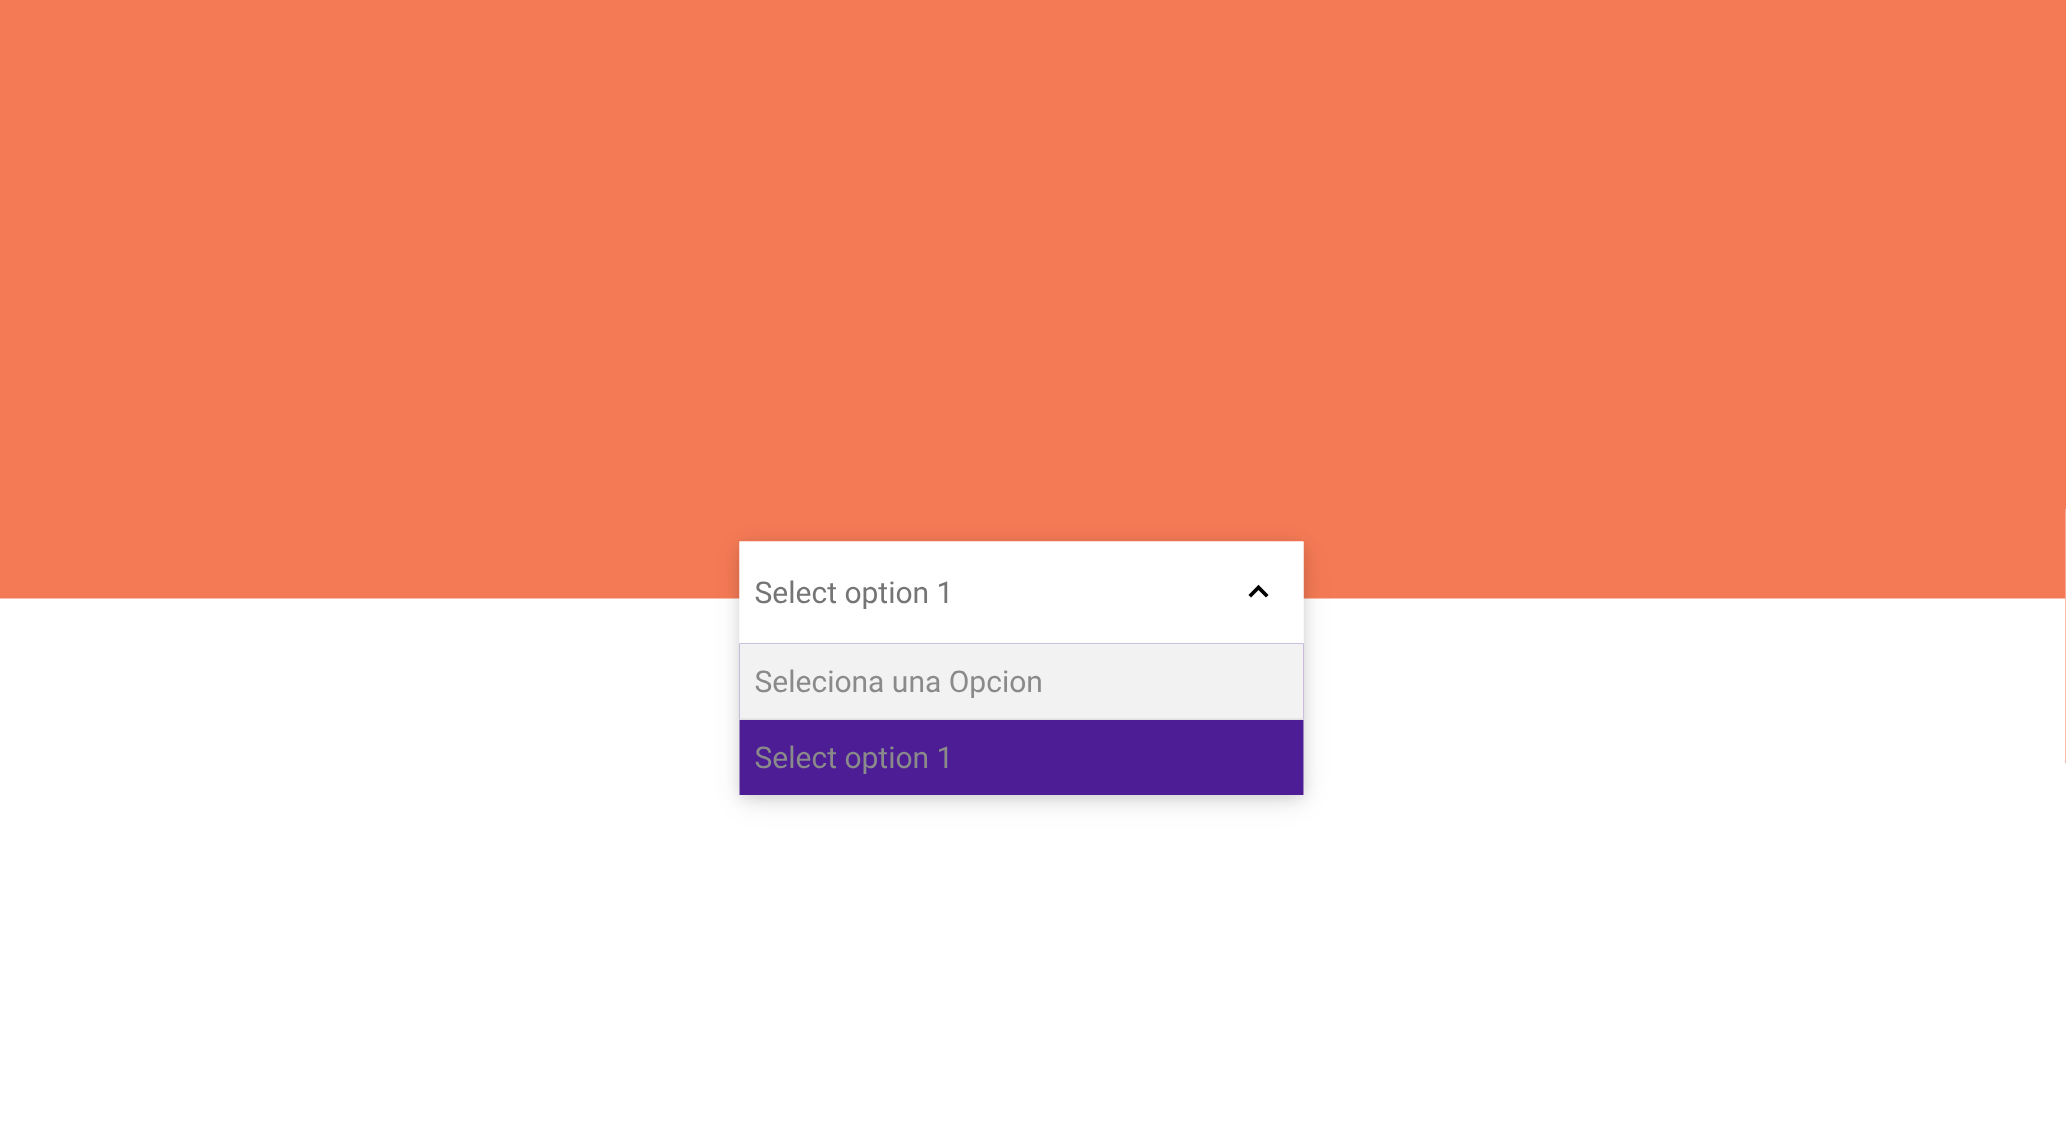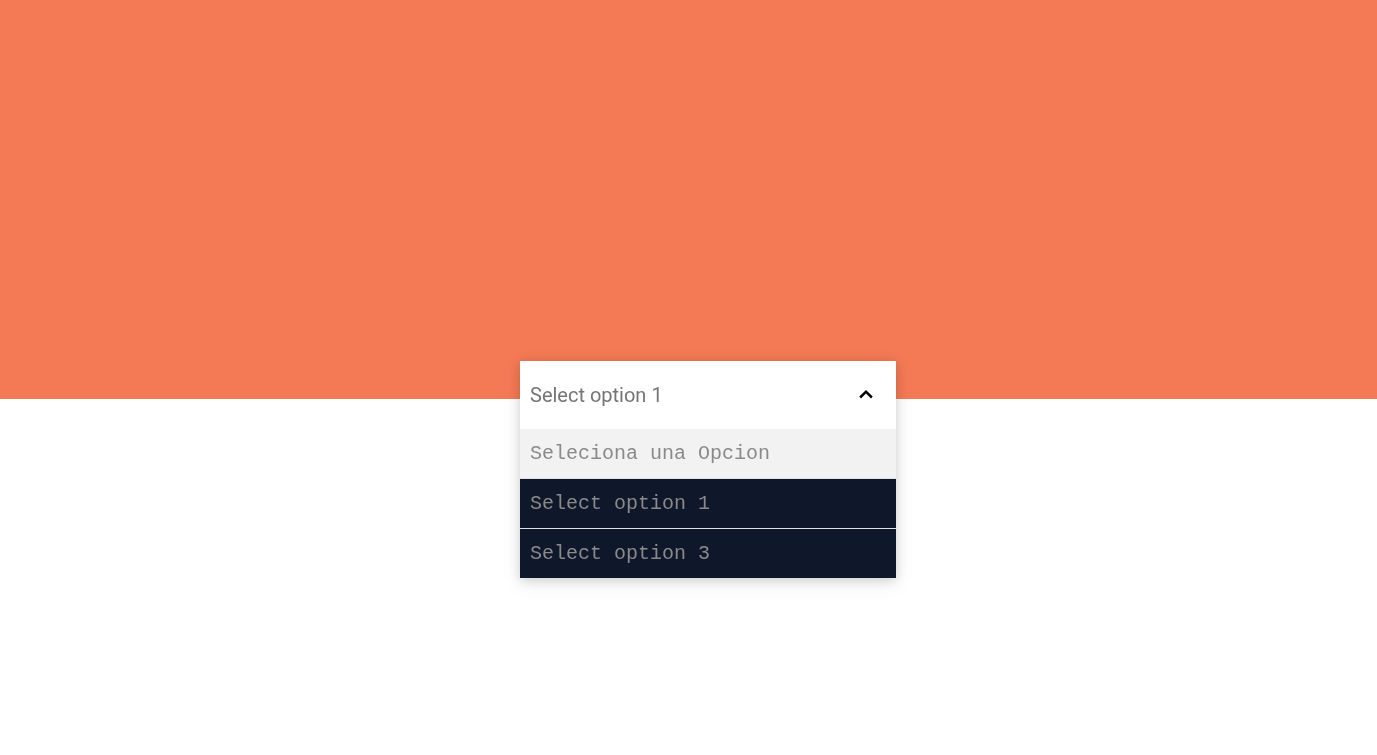--- a/index.html
+++ b/index.html
@@ -14,21 +14,21 @@
       height: 755px;
       position: relative;
     }
     .hero {
       width: 100%;
       height: 399px;
       background: #f47a55;
     }
     .select-container {
       position: absolute;
-      left: 520px;
+      left: 493px;
       top: 361px;
       width: 376px;
       background: #ffffff;
       box-shadow: 0 2px 10px rgba(0,0,0,0.15), 0 5px 20px rgba(0,0,0,0.08);
     }
     .select-header {
       display: flex;
       align-items: center;
       justify-content: space-between;
       padding: 22px 18px 22px 10px;
@@ -45,22 +45,21 @@
       height: 24px;
       display: flex;
       align-items: center;
       justify-content: center;
     }
     .chevron svg {
       width: 20px;
       height: 20px;
     }
     .options-list {
-      background: #0f172a;
-      font-family: Liberation Mono, monospace;
+      background: #4c1d95;
     }
     .option-item {
       padding: 13px 10px;
       font-size: 20px;
       color: #8a8a8a;
       font-weight: 400;
       border-bottom: 1px solid #e0e0e0;
       cursor: pointer;
     }
     .option-item:last-child {
@@ -80,15 +79,14 @@
     <span class="select-header-text">Select option 1</span>
     <span class="chevron">
       <svg viewBox="0 0 24 24" fill="none" stroke="#000000" stroke-width="3">
         <polyline points="5 15 12 8 19 15"></polyline>
       </svg>
     </span>
   </div>
   <div class="options-list">
     <div class="option-item placeholder">Seleciona una Opcion</div>
     <div class="option-item">Select option 1</div>
-    <div class="option-item">Select option 3</div>
   </div>
 </div>
 
 </body></html>

